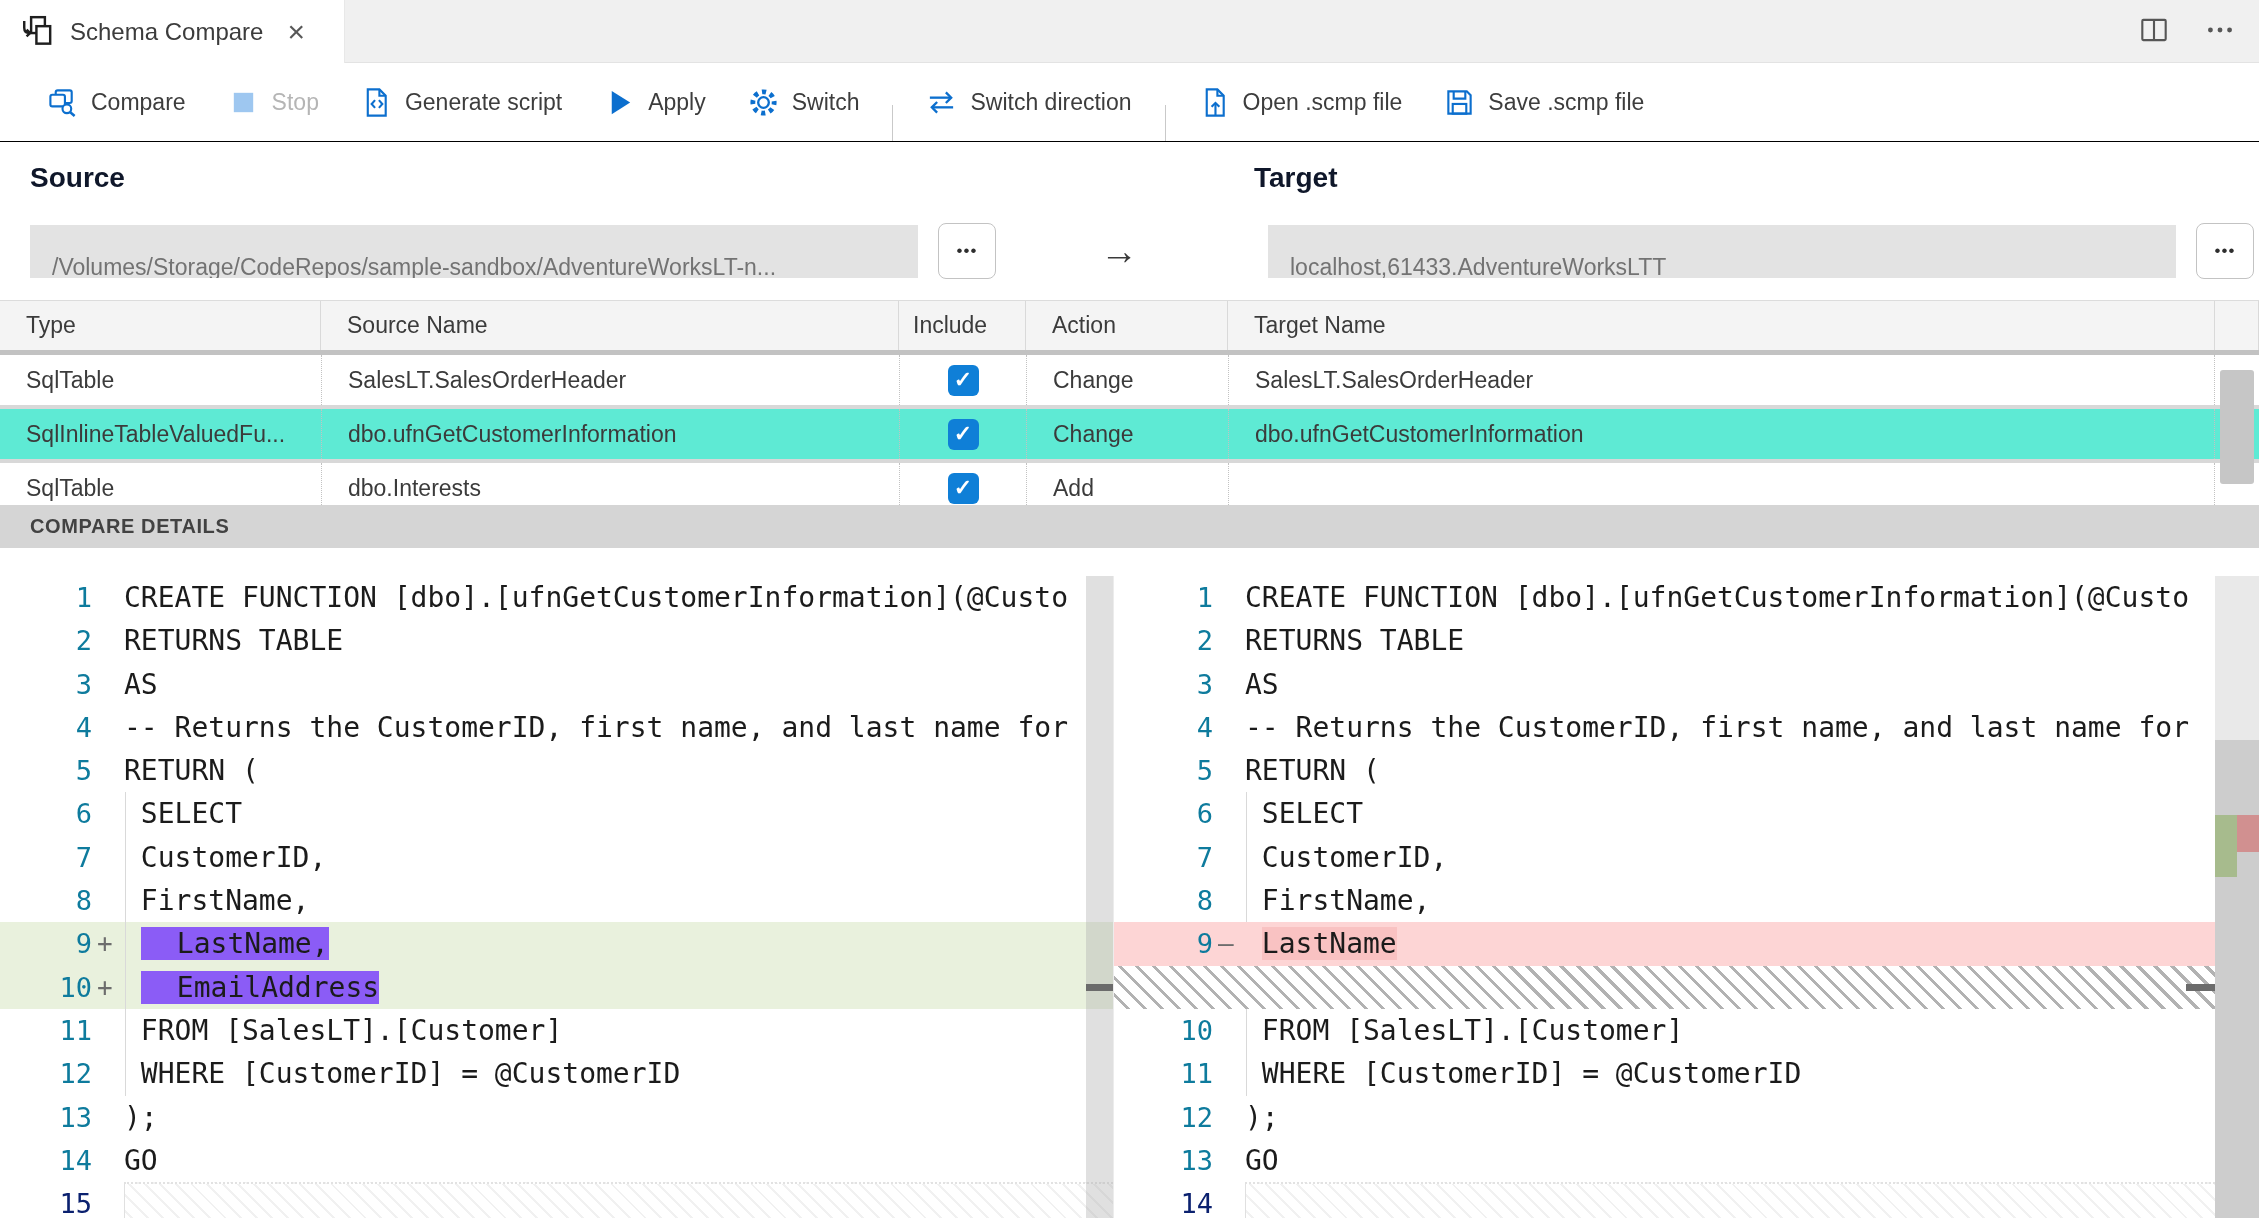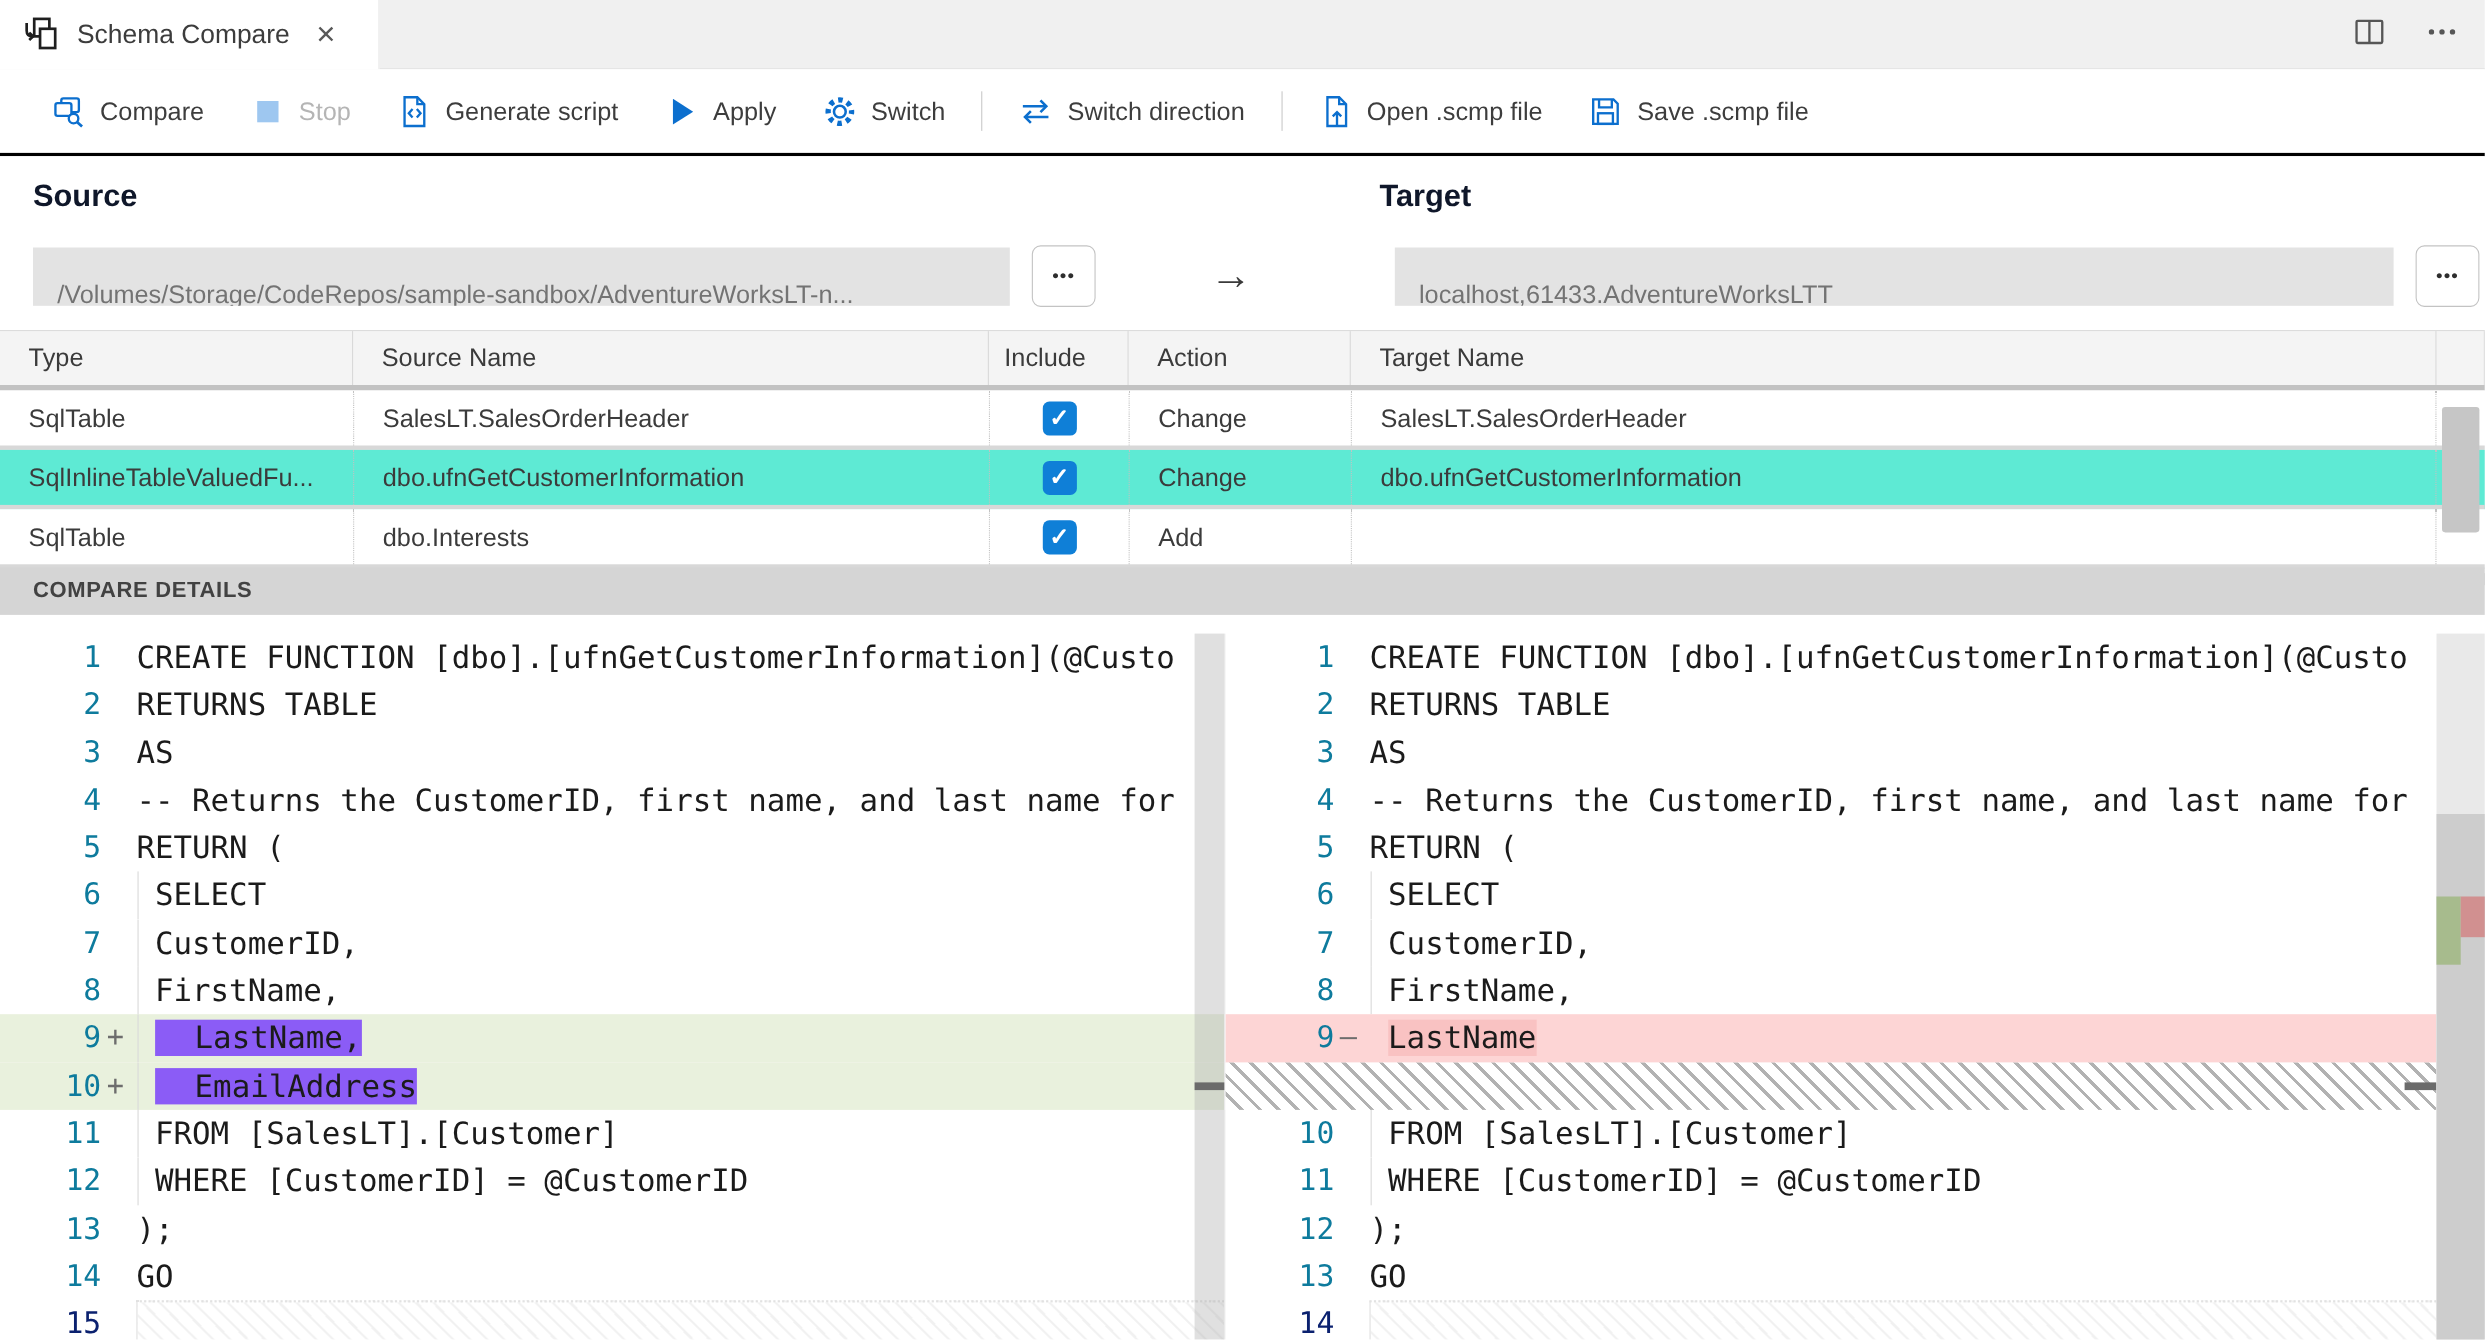--- a/index.html
+++ b/index.html
@@ -13,21 +13,21 @@
        border-right:1px solid #e8e8e8;display:flex;align-items:center;gap:14px;
        padding-left:20px;box-sizing:border-box;}
   .tab-label{font-size:24px;color:#3c3c3c;white-space:nowrap;}
   .tab-close{font-size:30px;color:#585858;margin-left:10px;line-height:1;}
   .tab-actions{position:absolute;right:22px;top:0;height:63px;display:flex;align-items:center;gap:32px;}
   .tab-actions svg{width:34px;height:34px;}
   .tabicon svg{width:36px;height:36px;display:block;}
 
   
   .toolbar{position:absolute;left:0;top:63px;width:2259px;height:79px;background:#fff;
-           border-bottom:3px solid #000000;box-sizing:border-box;display:flex;align-items:center;
+           border-bottom:1px solid #000000;box-sizing:border-box;display:flex;align-items:flex-end;
            padding-left:26px;}
   .titem{display:flex;align-items:center;gap:13px;padding:0 21px;height:100%;cursor:default;
          background:none;border:none;font-family:inherit;}
   .titem .tlabel{font-size:23px;color:#3d3d3d;white-space:nowrap;}
   .titem.disabled .tlabel{color:#b5b5b5;}
   .ticon{width:31px;height:31px;display:inline-block;}
   .ticon svg{width:31px;height:31px;display:block;}
   .tsep{width:1px;height:36px;background:#c9c9c9;margin:0 12px;}
 
   
@@ -57,21 +57,21 @@
   .c5{width:44px;padding:0;}
   .grow .c1,.grow .c2,.grow .c3,.grow .c4{border-left:1px dotted #c2c2c2;}
   .grow .c4{border-right:1px dotted #c2c2c2;}
   .cb{width:31px;height:31px;background:#0f7fd7;border-radius:6px;color:#fff;font-size:22px;
       font-weight:bold;display:flex;align-items:center;justify-content:center;}
   .gvscroll{position:absolute;right:5px;top:70px;width:34px;height:114px;background:#c6c6c6;border-radius:3px;}
 
   .hband{position:absolute;left:0;top:521px;width:2259px;height:11px;background:#c9c9c9;}
 
   
-  .splitter{position:absolute;left:0;top:516px;width:2259px;height:43px;background:#d5d5d5;
+  .splitter{position:absolute;left:0;top:505px;width:2259px;height:43px;background:#d5d5d5;
             display:flex;align-items:center;padding-left:30px;box-sizing:border-box;}
   .splitter span{font-size:20px;font-weight:bold;letter-spacing:.6px;color:#424242;}
 
   
   .diff{position:absolute;left:0;top:576px;width:2259px;height:642px;background:#fff;}
   .pane{position:absolute;top:0;bottom:0;overflow:hidden;background:#fff;}
   .pane.left{left:0;width:1113px;}
   .pane.right{left:1113px;width:1102px;border-left:1px solid #ececec;box-sizing:border-box;}
   .line{display:flex;height:43.3px;font-family:"DejaVu Sans Mono",monospace;}
   .num{width:92px;text-align:right;font-size:27px;line-height:43.3px;color:#0e7b9d;flex:none;}

